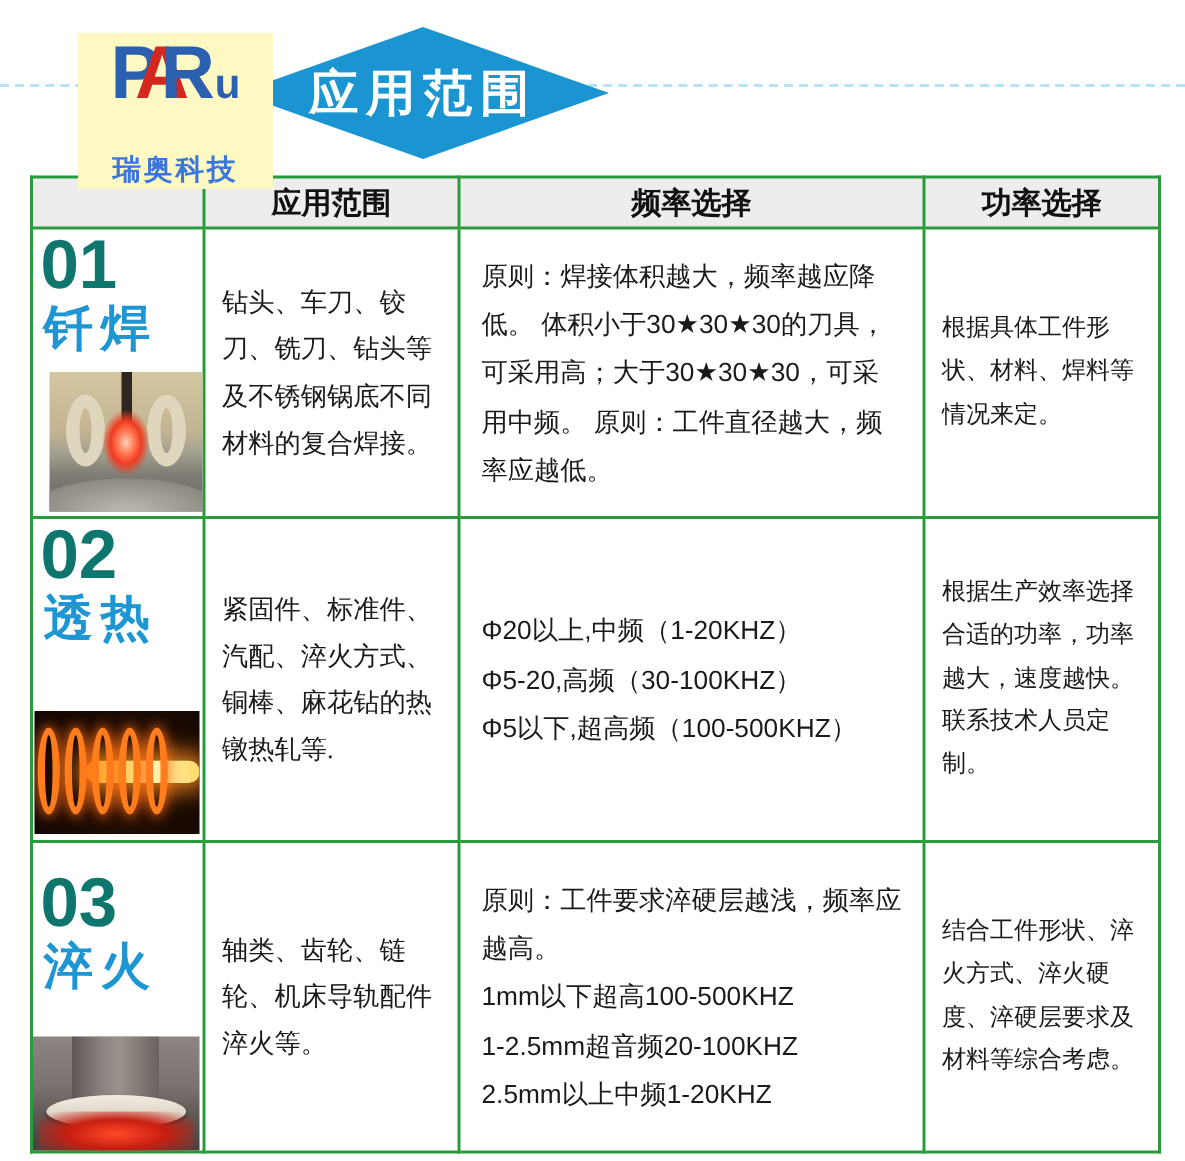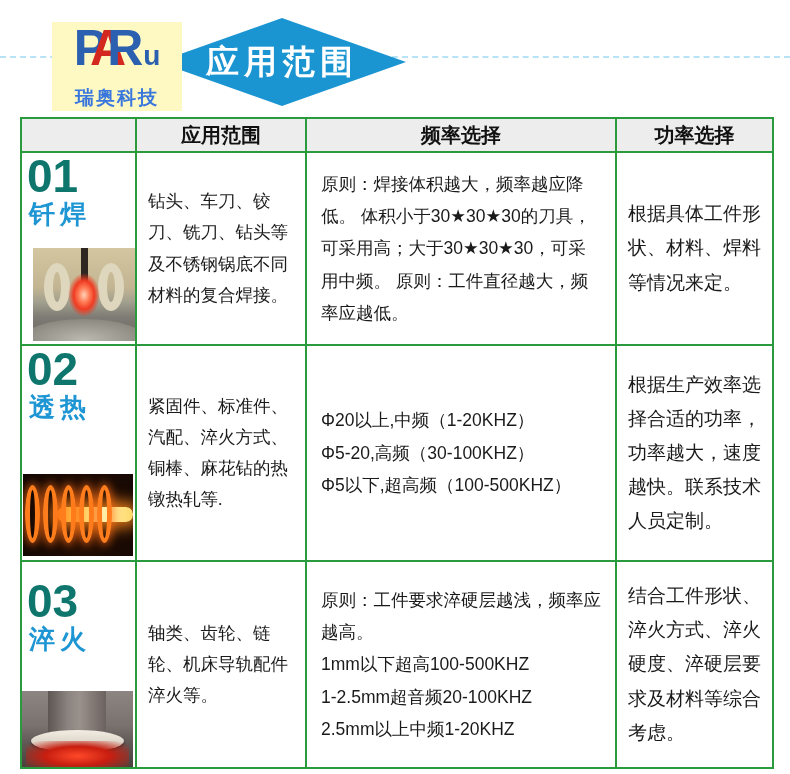--- a/index.html
+++ b/index.html
@@ -10,46 +10,46 @@
   .topbar { position:relative; width:790px; height:117px; }
   .dashed-line { position:absolute; left:0; top:56px; width:790px; height:0;
     border-top:2px dashed #b8e2f6; z-index:0; }
   .logo { position:absolute; left:52px; top:22px; width:130px; background:#fef9c3;
     text-align:center; z-index:2; }
   .logo-letters { font-weight:bold; font-size:50px; line-height:52px; white-space:nowrap; }
   .lp { color:#2b5fb0; }
   .la { color:#d3281f; margin-left:-17px; }
   .lr { color:#2b5fb0; margin-left:-19px; }
   .lu { color:#2b5fb0; font-size:28px; }
-  .logo-company { font-size:19px; font-weight:bold; color:#3a77dd; letter-spacing:2px; margin-top:3px; }
+  .logo-company { font-size:19px; font-weight:bold; color:#3a77dd; letter-spacing:2px; margin-top:18px; }
   .diamond { position:absolute; left:158px; top:18px; width:248px; height:88px;
     background:#1b95d2; clip-path:polygon(50% 0,100% 50%,50% 100%,0 50%);
     display:flex; align-items:center; justify-content:center; z-index:1; }
   .diamond span { color:#fff; font-size:33px; font-weight:bold; letter-spacing:5px; }
   .promo { position:absolute; left:518px; top:29px; width:254px; height:33px; z-index:1; }
   .promo-bg { position:absolute; inset:0; background:#189e4a; transform:skewX(-17deg); }
   .promo span { position:absolute; inset:0; display:flex; align-items:center; justify-content:center;
     color:#fff; font-size:19px; font-weight:bold; white-space:nowrap; }
 
   
   table.main { border-collapse:collapse; margin-left:20px; width:752px; table-layout:fixed; }
   table.main th, table.main td { border:2px solid #2a9b3c; }
   table.main th { background:#ededed; height:34px; font-size:20px; font-weight:bold; color:#111; }
   .cw0{width:115px;} .cw1{width:170px;} .cw2{width:310px;} .cw3{width:157px;}
 
   td.cell-apps  { font-size:17.5px; line-height:1.78; padding:6px 11px; vertical-align:middle; color:#1a1a1a;font-family:Liberation Serif, serif; }
   td.cell-freq  { font-size:17.5px; line-height:1.85; padding:6px 14px; vertical-align:middle; color:#1a1a1a; }
-  td.cell-power { font-size:19px; line-height:1.8;  padding:12px 11px; vertical-align:middle; color:#1a1a1a;margin-left:36px; }
+  td.cell-power { font-size:16px; line-height:1.8;  padding:12px 11px; vertical-align:middle; color:#1a1a1a;margin-left:36px; }
   .freq-line { white-space:nowrap; }
 
   td.cell-label { vertical-align:top; padding:0; }
   .label-wrap { display:flex; flex-direction:column; }
   .h1 .label-wrap { height:191px; } .h2 .label-wrap { height:214px; } .h3 .label-wrap { height:205px; }
   .row-num  { font-size:46px; font-weight:bold; color:#0f766e; line-height:1.0; padding-left:5px; }
-  .row-name { font-size:26px; font-weight:bold; color:#1e96d4; letter-spacing:5px; line-height:1.2; padding-left:7px; }
+  .row-name { font-size:33px; font-weight:bold; color:#1e96d4; letter-spacing:5px; line-height:1.2; padding-left:7px; }
   .h2 .row-num { margin-top:0; } .h3 .row-num { margin-top:16px; }
 
   
   .photo { position:relative; overflow:hidden; margin-top:auto; }
   .photo-brazing { width:102px; height:93px; align-self:flex-end; margin-bottom:3px;
     background:linear-gradient(180deg,#d3c6a0 0%,#c3b592 42%,#a2a08f 58%,#7e7c74 74%,#67655e 100%); }
   .braz-base { position:absolute; left:-12px; bottom:-20px; width:126px; height:42px; border-radius:50%;
     background:radial-gradient(ellipse at center,#bcb9b0,#8b8980 70%,#6f6d66); }
   .braz-rod  { position:absolute; left:48px; top:0; width:7px; height:48px; background:#2e2620; }
   .braz-coil { position:absolute; top:15px; width:26px; height:48px; border:9px solid #ded6bd; border-radius:50%; }

